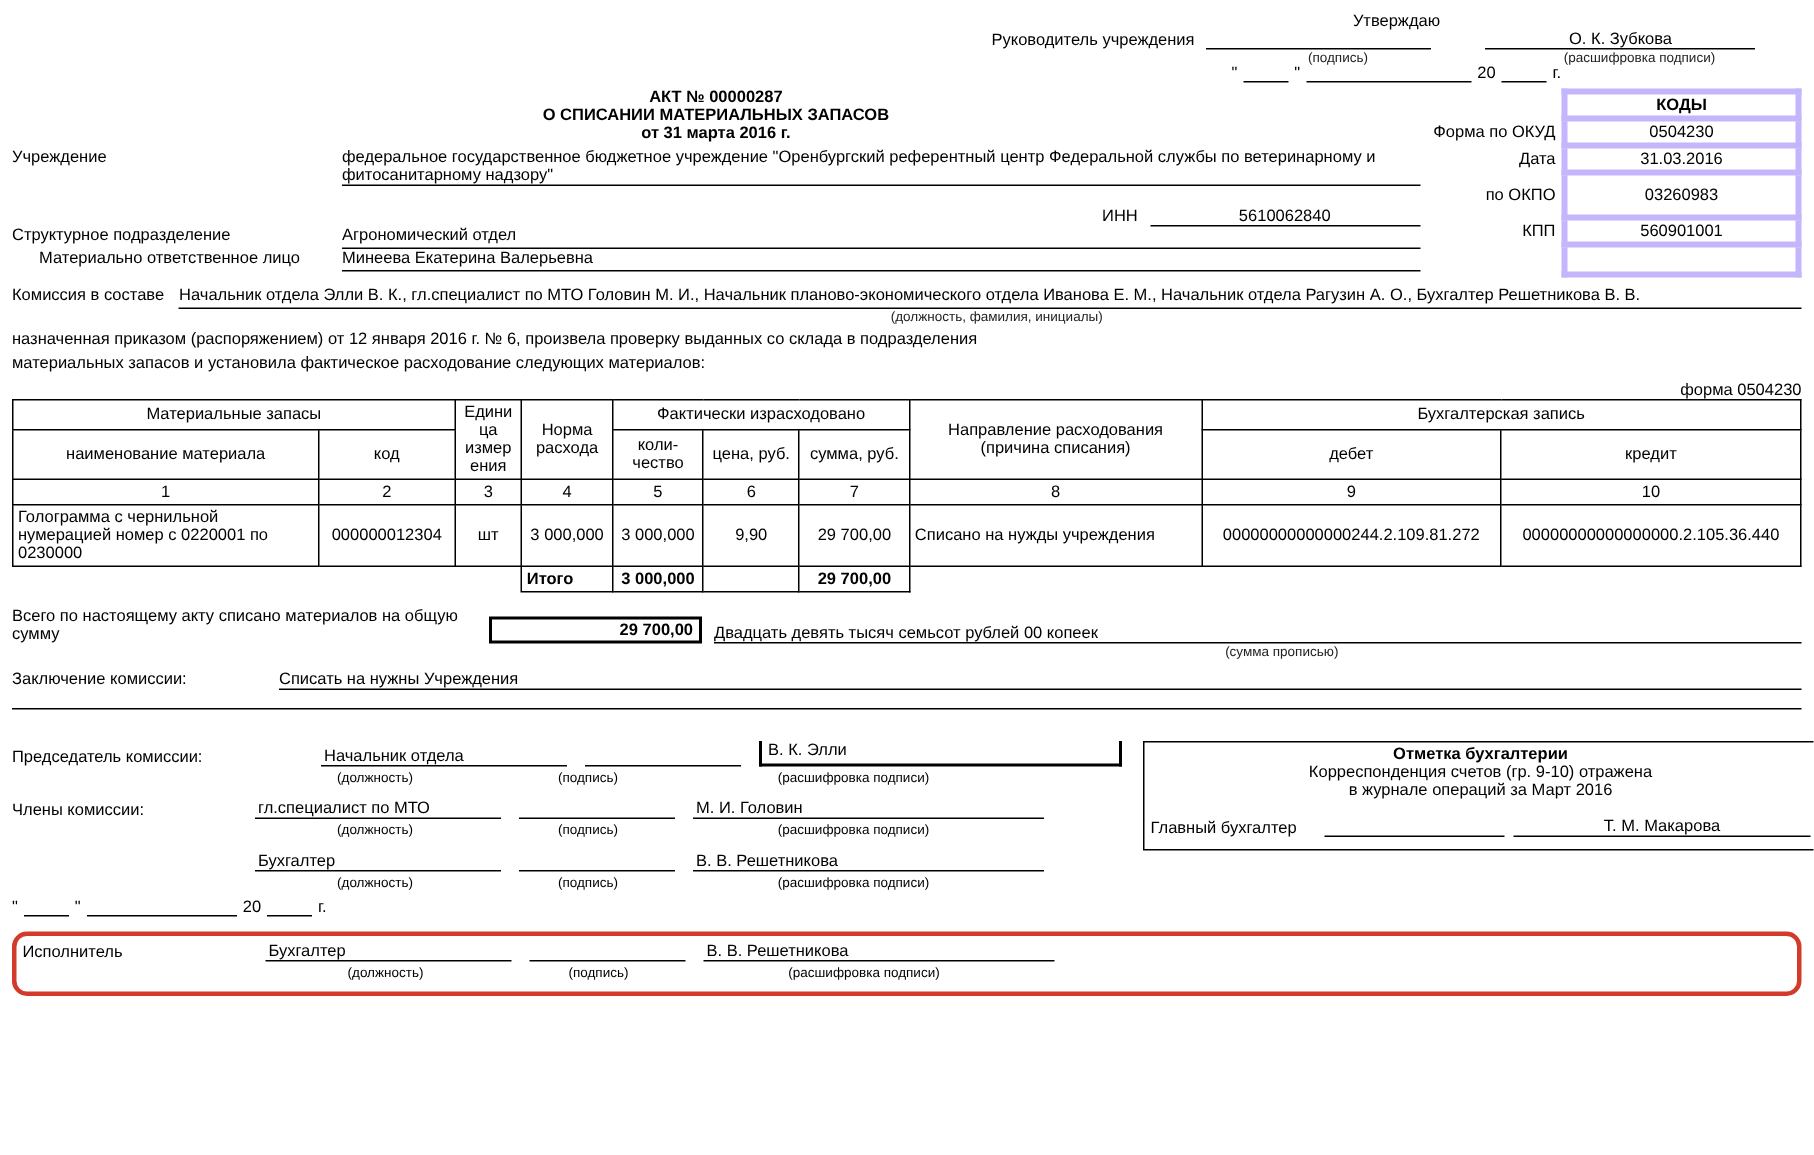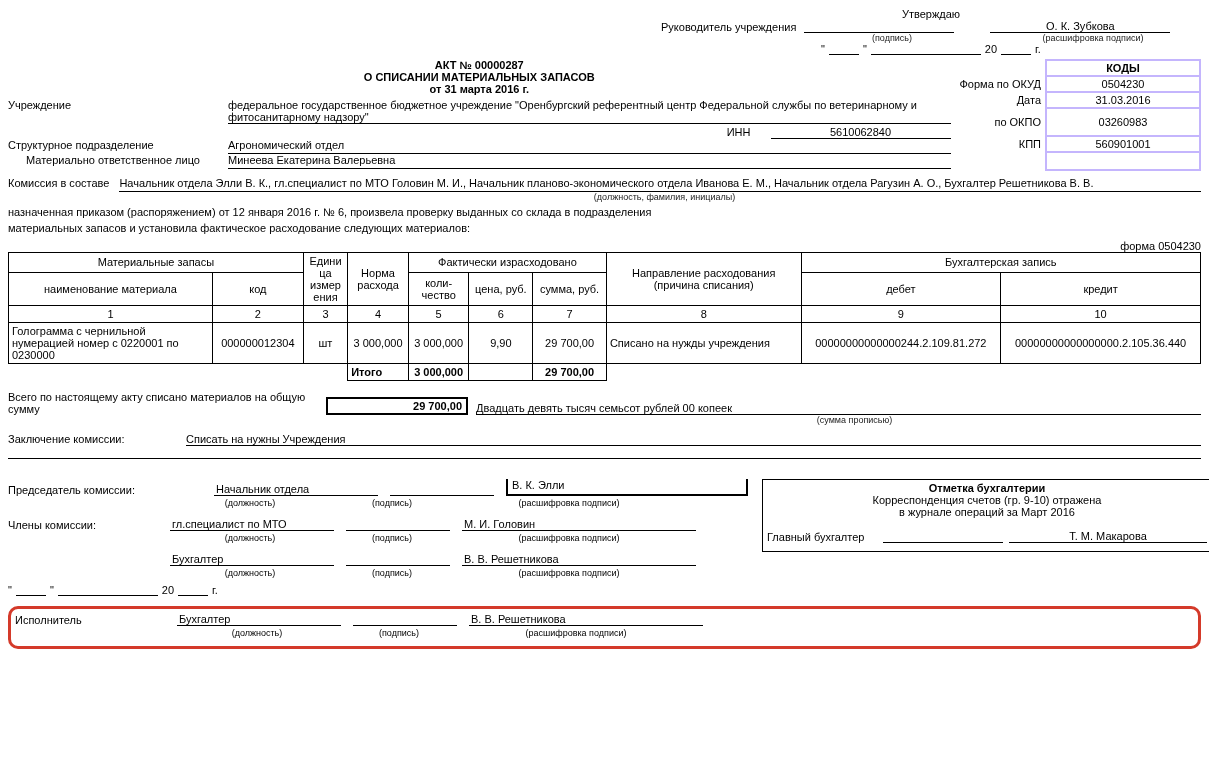--- a/index.html
+++ b/index.html
@@ -9,21 +9,21 @@
     padding: 8px;
     background: #fff;
     color: #000;
     width: 1193px;
   }
   .uline { border-bottom: 1px solid #000; display: inline-block; }
   .caption { font-size: 9px; color: #222; }
   .center { text-align: center; }
   .bold { font-weight: bold; }
   .codes-table { border-collapse: collapse; float: right; }
-  .codes-table td, .codes-table th { border: 2px solid #c4b5fd; font-size: 11px; }
+  .codes-table td, .codes-table th { border: 4px solid #c4b5fd; font-size: 11px; }
   .header-flex { display: flex; align-items: flex-start; gap: 6px; }
   .label-col { white-space: nowrap; padding-right: 4px; }
   .field-line { border-bottom: 1px solid #000; flex: 1; min-height: 14px; font-size: 11px; }
   .main-table { border-collapse: collapse; width: 100%; }
   .main-table th, .main-table td { border: 1px solid #000; font-size: 11px; padding: 2px 3px; }
   .main-table th { font-weight: normal; text-align: center; }
   .num-cell { text-align: center; }
   .no-bottom { border-bottom: none !important; }
   .no-left { border-left: none !important; }
   .no-right { border-right: none !important; }
@@ -77,21 +77,21 @@
 <div style="display:flex; gap:8px;">
   <div style="flex:1;">
     <div class="center bold">АКТ № 00000287</div>
     <div class="center bold">О СПИСАНИИ МАТЕРИАЛЬНЫХ ЗАПАСОВ</div>
     <div class="center bold">от 31 марта 2016 г.</div>
 
     <div class="header-flex" style="margin-top:4px;">
       <div class="label-col" style="width:210px;">Учреждение</div>
       <div class="field-line">федеральное государственное бюджетное учреждение "Оренбургский референтный центр Федеральной службы по ветеринарному и фитосанитарному надзору"</div>
     </div>
-    <div style="display:flex; justify-content:flex-end; gap:20px; margin-top:2px;">
+    <div style="display:flex; justify-content:flex-end; gap:8px; margin-top:14px;">
       <span>ИНН</span>
       <span class="uline" style="width:180px; text-align:center;">5610062840</span>
     </div>
     <div class="header-flex">
       <div class="label-col" style="width:210px;">Структурное подразделение</div>
       <div class="field-line">Агрономический отдел</div>
     </div>
     <div class="header-flex">
       <div class="label-col" style="width:210px;text-align:center;">Материально ответственное лицо</div>
       <div class="field-line">Минеева Екатерина Валерьевна</div>

